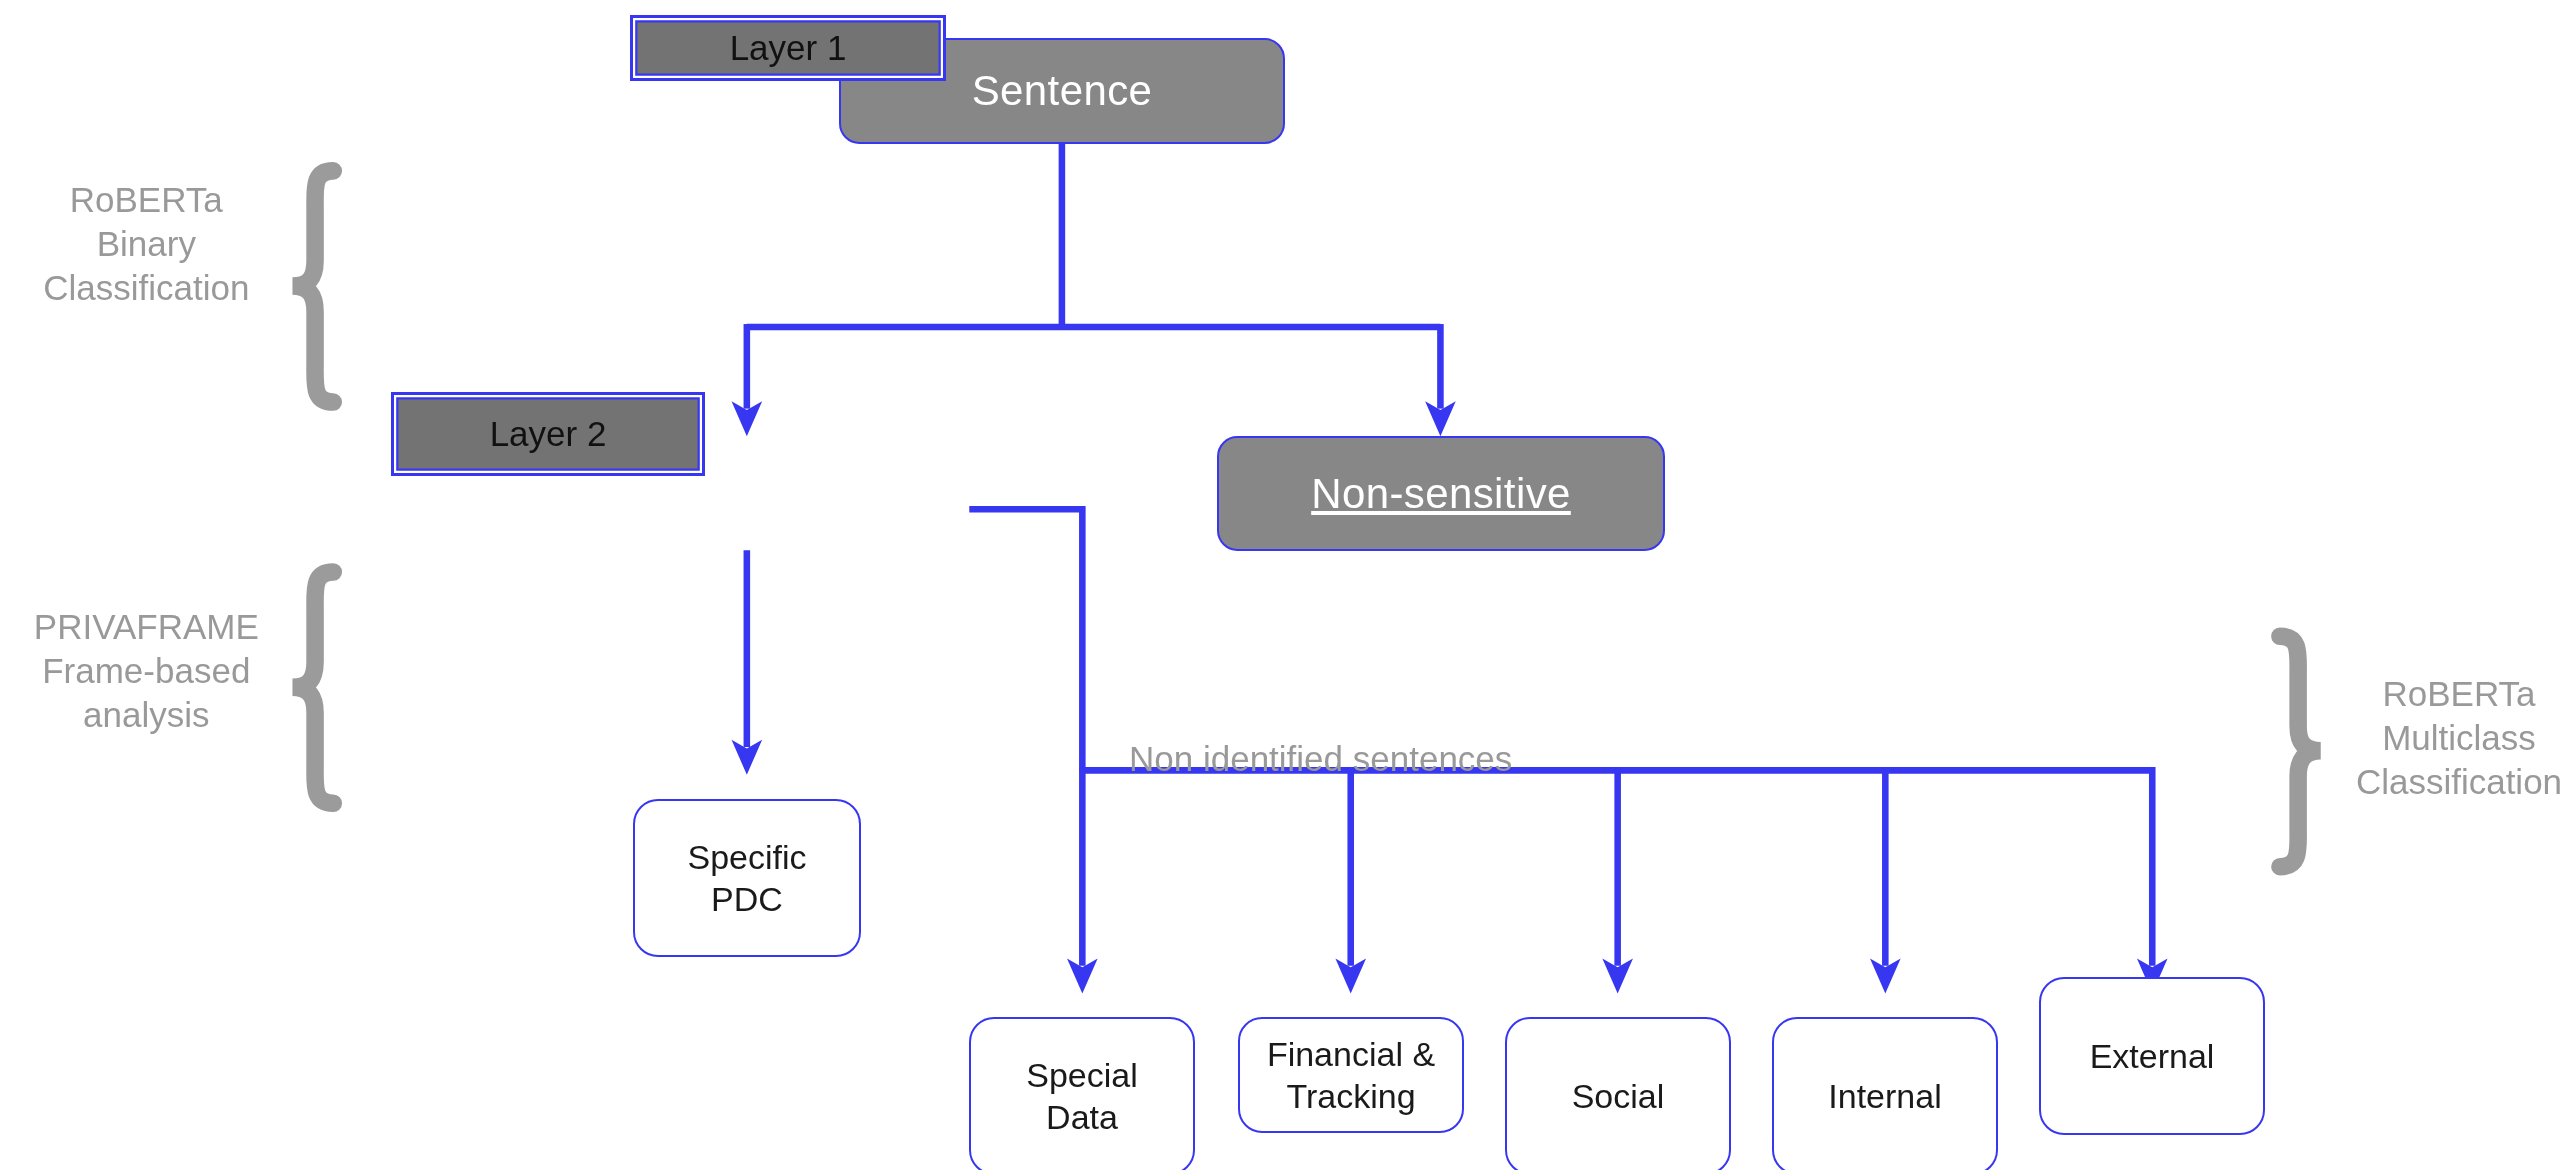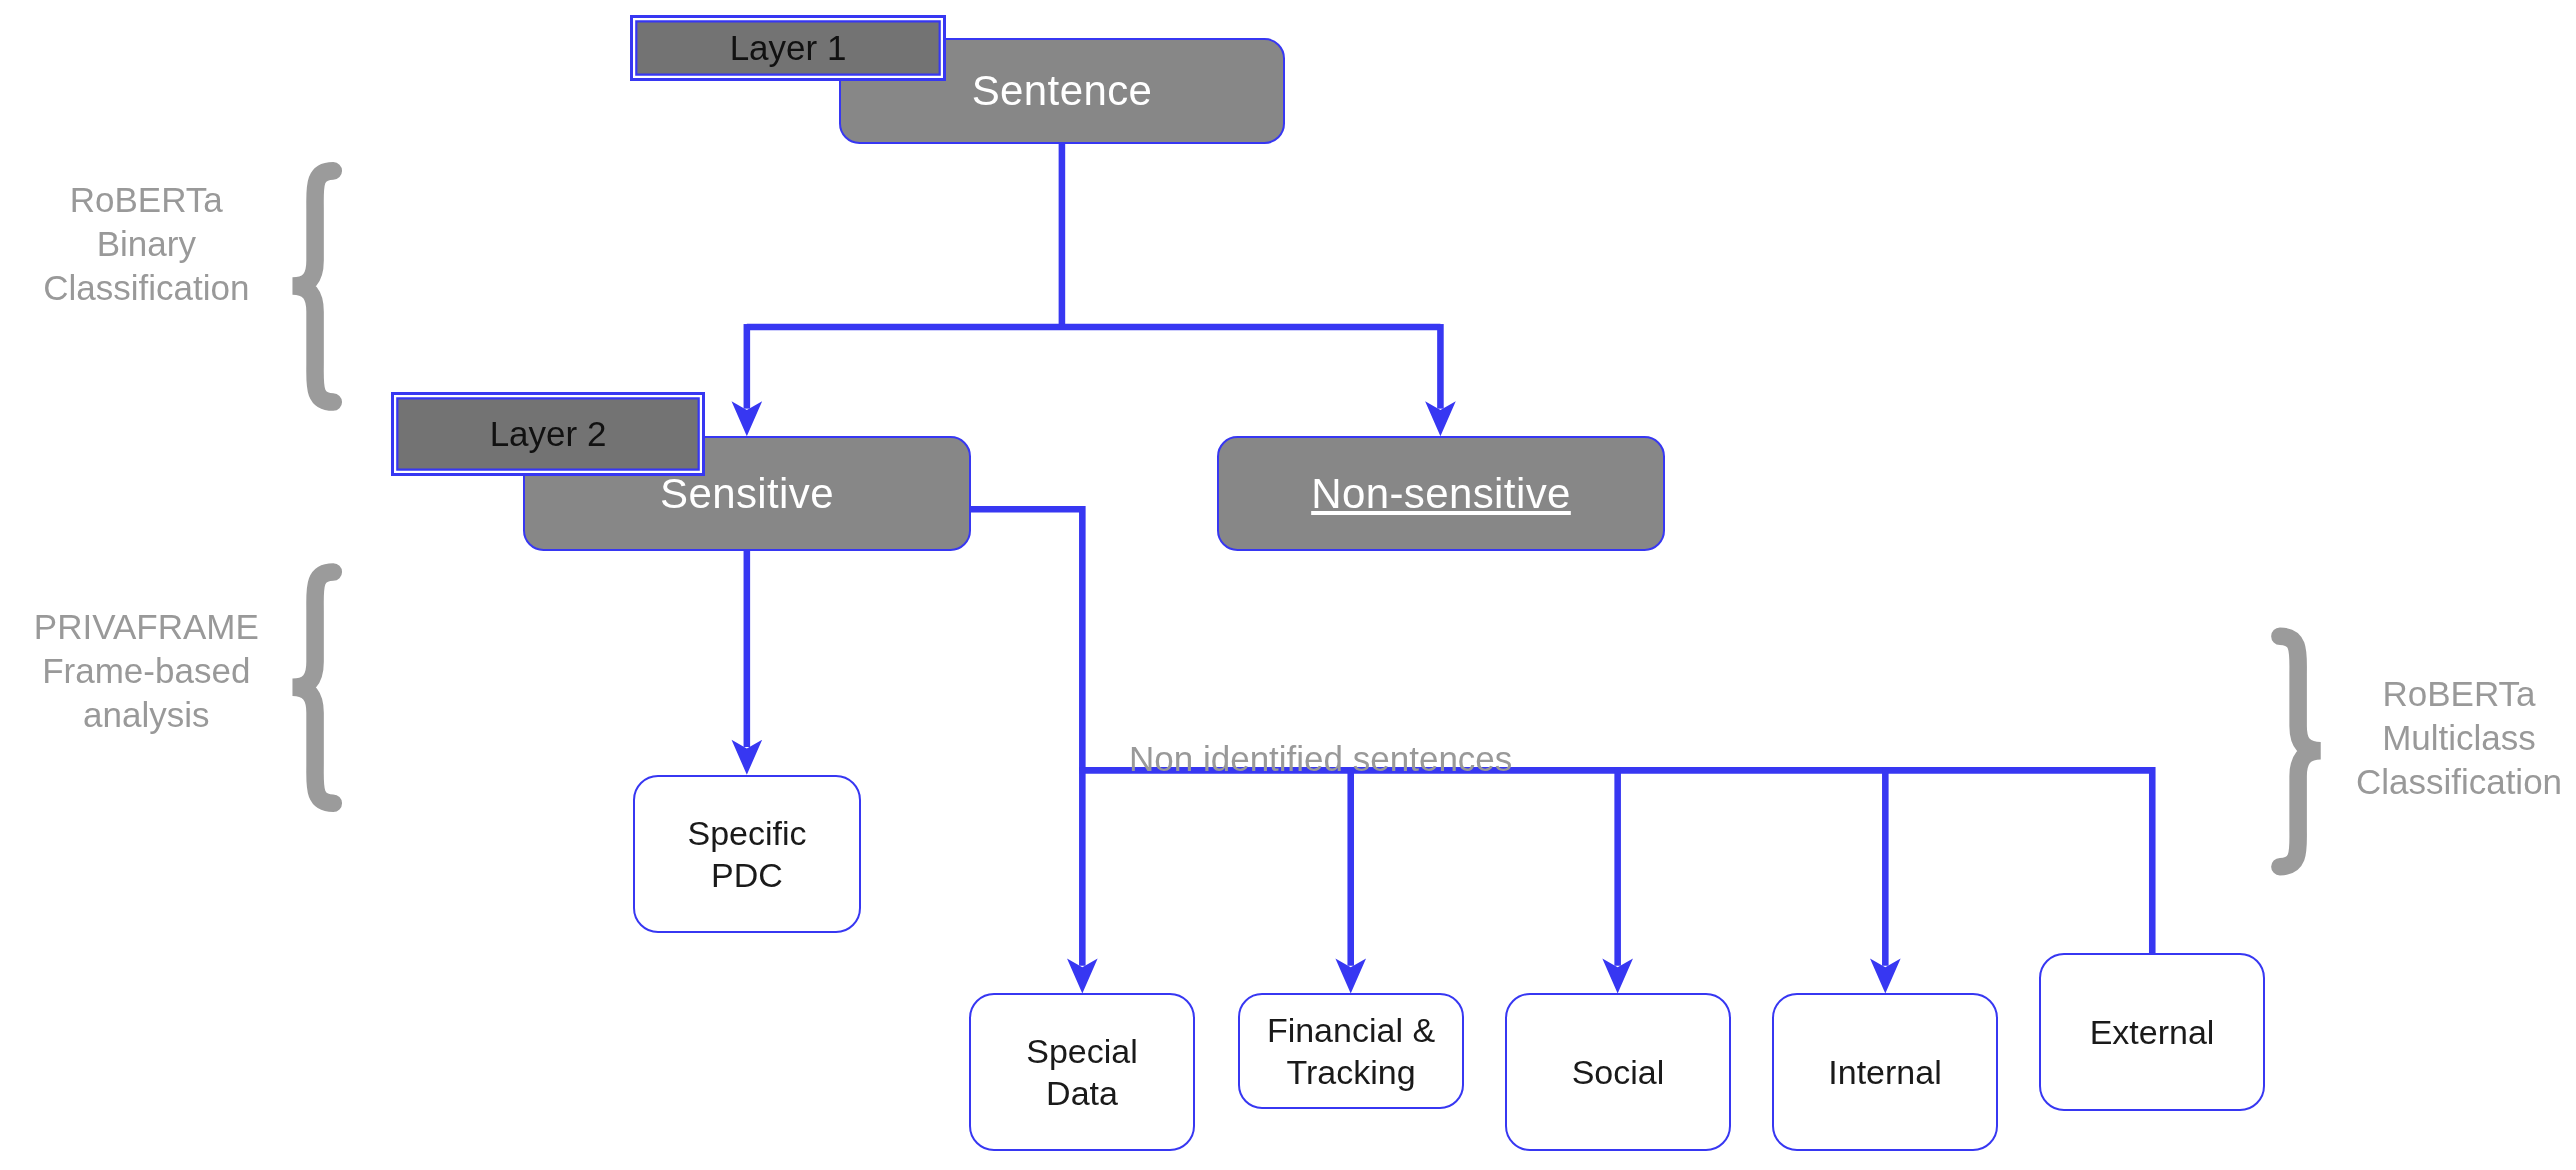--- a/index.html
+++ b/index.html
@@ -36,20 +36,21 @@
     font-size:42px;
     letter-spacing:0.4px;
   }
   .node-white{
     background:#ffffff;
     border:2.9px solid var(--blue);
     border-radius:25px;
     color:var(--label-black);
     font-size:34px;
     line-height:42px;
+    margin-top:24px;
   }
   .node-white span{display:block;}
   .layer-tag{
     position:absolute;
     box-sizing:border-box;
     background:#737373;
     border:3.6px solid var(--blue);
     box-shadow:inset 0 0 0 2.2px #ffffff, inset 0 0 0 4.4px var(--blue);
     display:flex;
     align-items:center;
@@ -108,23 +109,20 @@
       <path d="M 457 234 C 429 234 432 257 432 287 L 432 357 C 432 380 424 392 401 392 C 424 392 432 405 432 427 L 432 498 C 432 528 429 551 457 551"></path>
       <path d="M 457 784 C 429 784 432 807 432 837 L 432 907 C 432 930 424 942 401 942 C 424 942 432 955 432 977 L 432 1048 C 432 1078 429 1101 457 1101"></path>
       <path d="M 3126 872 C 3154 872 3151 895 3151 925 L 3151 995 C 3151 1018 3159 1029 3182 1029 C 3159 1029 3151 1042 3151 1064 L 3151 1135 C 3151 1165 3154 1188 3126 1188"></path>
     </g>
   </svg>
 
   <div class="node node-gray" style="left:839px;top:38px;width:446px;height:106px;">
     <span>Sentence</span>
   </div>
 
-  <div class="node node-gray" style="left:523px;top:436px;width:448px;height:115px;">
-    <span>Sensitive</span>
-  </div>
 
   <div class="node node-gray" style="left:1217px;top:436px;width:448px;height:115px;text-decoration:underline;">
     <span>Non-sensitive</span>
   </div>
 
   <div class="node node-white" style="left:633px;top:775px;width:228px;height:158px;">
     <span>Specific</span>
     <span>PDC</span>
   </div>
 

